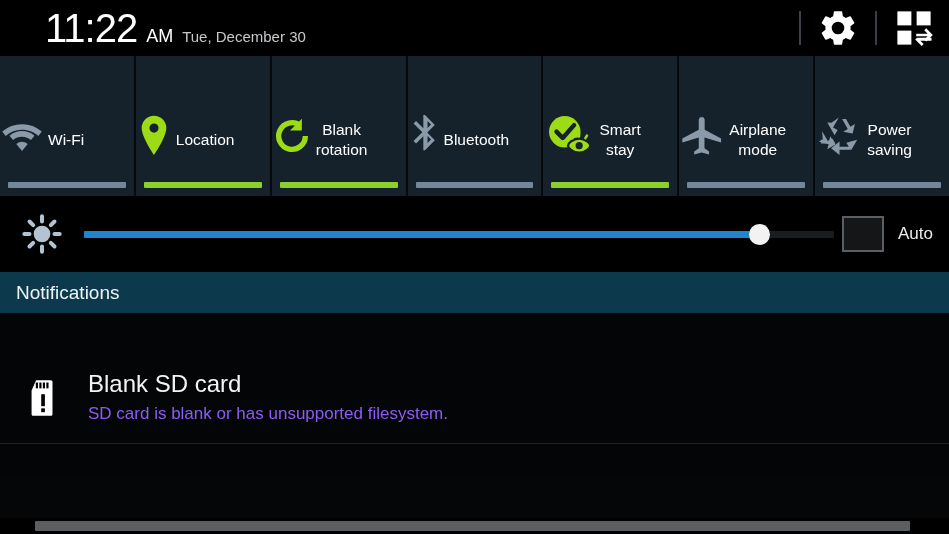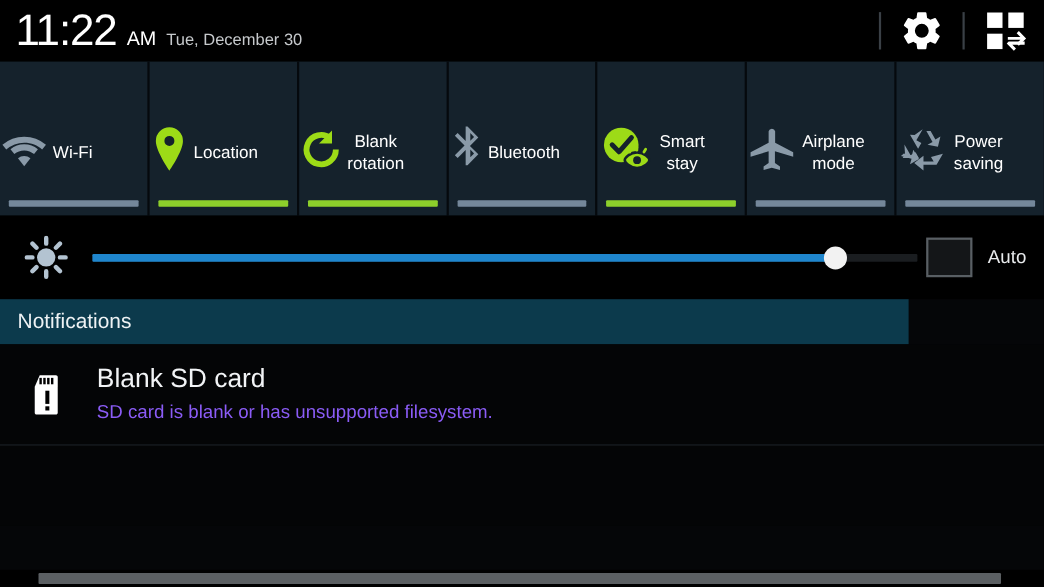--- a/index.html
+++ b/index.html
@@ -20,21 +20,21 @@
     position:absolute; left:0; top:0; width:949px; height:56px;
     background:#000;
     display:flex; align-items:center;
   }
   #clock-block {
     display:flex; align-items:baseline;
     padding-left:14px;
   }
   #clock-time {
     font-size:40px; font-weight:300; color:#ffffff;
-    letter-spacing:-1px; line-height:40px;
+    letter-spacing:-1px; line-height:40px;margin-left:31px;
   }
   #clock-ampm {
     font-size:18px; color:#ffffff; margin-left:9px; line-height:20px;
   }
   #clock-date {
     font-size:15px; color:#c6c9cc; margin-left:9px; line-height:20px;
   }
   #statusbar-right {
     margin-left:auto; display:flex; align-items:center; height:56px;
     padding-right:14px;
@@ -102,37 +102,38 @@
   }
   #auto-box {
     width:42px; height:36px;
     border:2px solid #595f64; background:#141618;
     margin-right:14px;
   }
   #auto-label { font-size:17px; color:#e8eaec; padding-right:16px; }
 
   
   #notif-header {
-    position:absolute; left:0; top:272px; width:826px; height:41px;
+    position:absolute; left:0; top:272px; width:949px; height:41px;
     background:#0c3a4c;
     display:flex; align-items:center;
   }
   #notif-header-title {
     font-size:19px; color:#eef2f4; padding-left:16px; font-weight:400;
   }
 
   
   #notif-list {
     position:absolute; left:0; top:313px; width:949px; height:165px;
     background:#040506;
   }
   .notif-row {
     position:relative; height:92px;
     display:flex; align-items:center;
     border-bottom:1px solid #1c2227;
+    margin-top:39px;
   }
   .notif-icon {
     width:88px; display:flex; align-items:center; justify-content:center;
   }
   .notif-text { display:flex; flex-direction:column; }
   .notif-title {
     font-size:24px; color:#f2f4f6; font-weight:400; line-height:30px;
   }
   .notif-sub {
     font-size:17px; color:#8b5cf6; line-height:26px; margin-top:2px;

